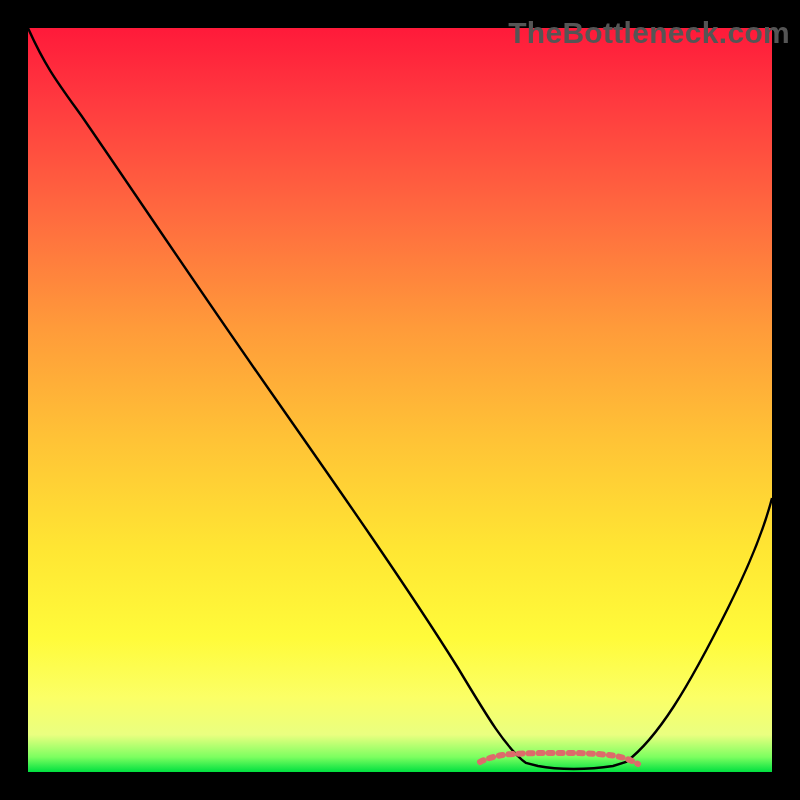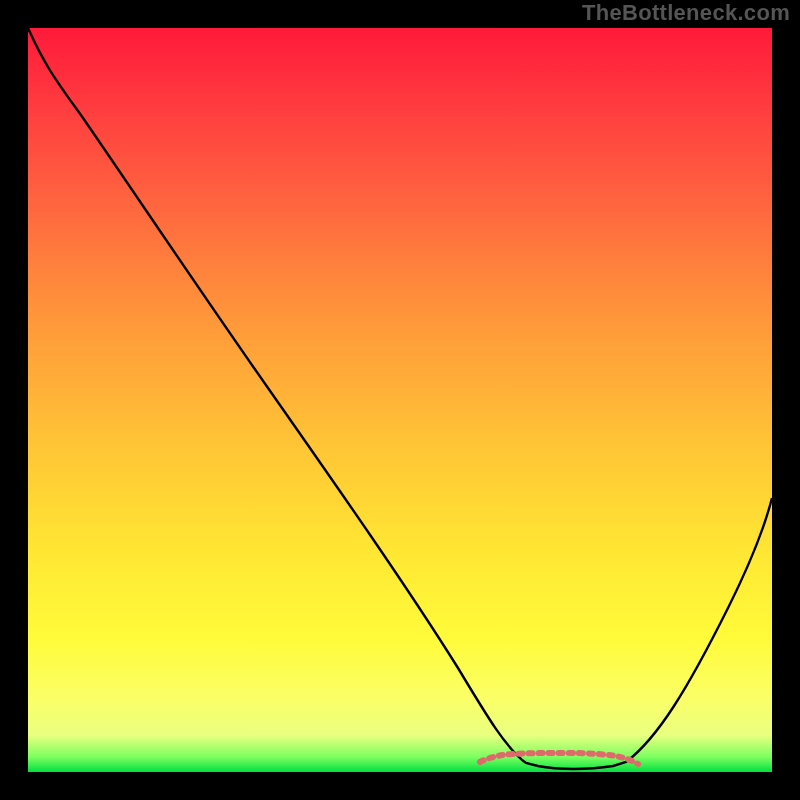--- a/index.html
+++ b/index.html
@@ -6,24 +6,24 @@
   body {
     width: 800px;
     height: 800px;
     background: #000;
     position: relative;
     font-family: Arial, sans-serif;
     overflow: hidden;
   }
   .watermark {
     position: absolute;
-    top: 0;
+    top: 16px;
     right: 10px;
     color: #555;
-    font-size: 22px;
+    font-size: 30px;
     font-weight: bold;
     z-index: 10;
     letter-spacing: 0.3px;
   }
   .plot-area {
     position: absolute;
     left: 28px;
     top: 28px;
     width: 744px;
     height: 744px;

